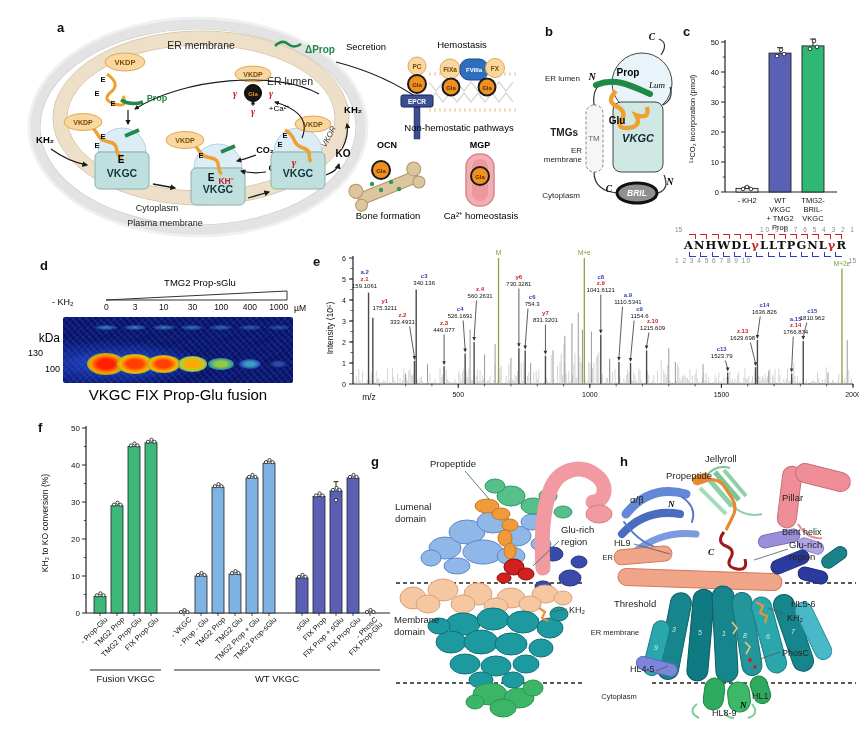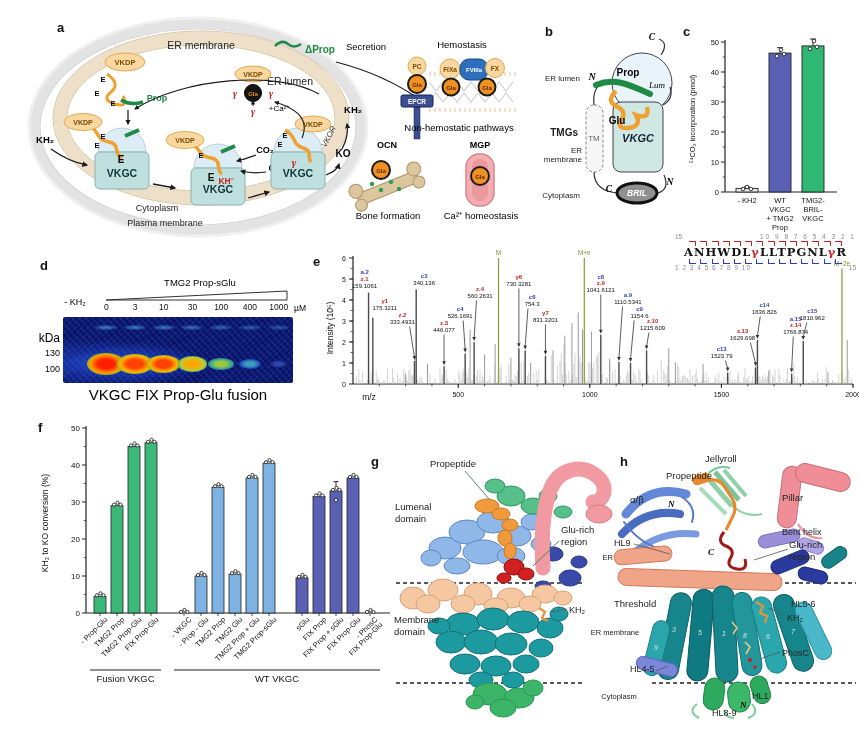--- a/index.html
+++ b/index.html
@@ -11,21 +11,21 @@
   .serif{font-family:"Liberation Serif",serif}
   #gel{position:absolute;left:63px;top:317px;width:230px;height:66px;border-radius:2px;background-color:#0a1166;
     background-image:
       radial-gradient(ellipse at 14% 70%, rgba(50,100,255,.5), rgba(0,0,0,0) 38%),
       radial-gradient(ellipse at 32% 70%, rgba(40,90,255,.4), rgba(0,0,0,0) 30%),
       repeating-linear-gradient(47deg, rgba(70,120,255,.15) 0 2px, rgba(0,0,0,0) 2px 5px),
       repeating-linear-gradient(-43deg, rgba(0,200,255,.10) 0 1px, rgba(0,0,0,0) 1px 4px);}
   .band{position:absolute;border-radius:50%;filter:blur(.7px)}
   #conc-row{position:absolute;left:92px;top:302px;width:201px;display:flex}
   #conc-row span{flex:1;text-align:center;font-size:8.5px;color:#111}
-  #seq{position:absolute;left:672px;top:233px;width:187px;text-align:center}
+  #seq{position:absolute;left:672px;top:226px;width:187px;text-align:center}
   .seqnum{display:flex;justify-content:space-between;color:#8a8a8a;font-size:6.5px;padding:0 3px;height:8px;line-height:8px}
   .marksrow{display:flex;justify-content:center;gap:4.2px;height:5px}
   .mk-z{width:6px;height:4px;border-top:1.4px solid #cc2222;border-right:1.4px solid #cc2222}
   .mk-c{width:6px;height:4px;border-bottom:1.4px solid #2a3ec0;border-left:1.4px solid #2a3ec0}
   #seq-letters{font-family:"DejaVu Serif",serif;font-weight:bold;font-size:11.5px;letter-spacing:1px;color:#111;height:13px;line-height:12px}
   #seq-letters .g{color:#cc2222}
 </style>
 </head>
 <body>
 
@@ -272,33 +272,33 @@
       <text x="128" y="181" font-size="7.5" fill="#111" text-anchor="middle">TMG2-</text>
       <text x="128" y="190" font-size="7.5" fill="#111" text-anchor="middle">BRIL-</text>
       <text x="128" y="199" font-size="7.5" fill="#111" text-anchor="middle">VKGC</text>
       <text x="10" y="97" font-size="7.5" fill="#111" text-anchor="middle" transform="rotate(-90 10 97)">¹⁴CO₂ incorporation (pmol)</text>
     </svg>
 
   <div class="abs" style="left:110px;top:277px;width:180px;text-align:center;font-size:9.5px">TMG2 Prop-sGlu</div>
   <svg class="abs" style="left:105px;top:290px" width="184" height="11">
     <polygon points="1,10 182,1 182,10" fill="#fff" stroke="#333" stroke-width="1"></polygon>
   </svg>
-  <div class="abs" style="left:52px;top:297px;width:46px;text-align:center;font-size:9px">- KH₂</div>
+  <div class="abs" style="left:52px;top:297px;width:46px;font-size:9px">- KH₂</div>
   <div id="conc-row">
       <span>0</span>
       <span>3</span>
       <span>10</span>
       <span>30</span>
       <span>100</span>
       <span>400</span>
       <span>1000</span>
     </div>
   <div class="abs" style="left:294px;top:303px;font-size:8.5px">µM</div>
   <div class="abs" style="left:28px;top:331px;width:32px;text-align:right;font-size:12px">kDa</div>
-  <div class="abs" style="left:28px;top:348px;width:32px;text-align:right;font-size:9px">130</div>
+  <div class="abs" style="left:28px;top:348px;width:32px;text-align:left;font-size:9px">130</div>
   <div class="abs" style="left:28px;top:364px;width:32px;text-align:right;font-size:9px">100</div>
   <div id="gel">
       <div class="band" style="left: 24.15px; top: 36px; width: 38px; height: 22px; background: radial-gradient(rgb(255, 30, 0) 0%, rgb(255, 30, 0) 30%, rgb(255, 156, 0) 58%, rgb(82, 194, 46) 80%, rgba(8, 16, 80, 0) 100%);"></div>
       <div class="band" style="left: 32.15px; top: 8px; width: 22px; height: 5px; background: radial-gradient(rgba(110, 220, 240, 0.525) 0%, rgba(70, 150, 230, 0.365) 55%, rgba(8, 16, 80, 0) 100%);"></div>
       <div class="band" style="left: 54.2724px; top: 37.1569px; width: 35.2551px; height: 19.6862px; background: radial-gradient(rgb(255, 64, 0) 0%, rgb(255, 64, 0) 30%, rgb(255, 180, 0) 58%, rgb(82, 184, 58) 80%, rgba(8, 16, 80, 0) 100%);"></div>
       <div class="band" style="left: 60.9px; top: 8px; width: 22px; height: 5px; background: radial-gradient(rgba(110, 220, 240, 0.5) 0%, rgba(70, 150, 230, 0.35) 55%, rgba(8, 16, 80, 0) 100%);"></div>
       <div class="band" style="left: 84.4138px; top: 38.2751px; width: 32.4724px; height: 17.4497px; background: radial-gradient(rgb(255, 64, 0) 0%, rgb(255, 64, 0) 30%, rgb(255, 180, 0) 58%, rgb(82, 184, 58) 80%, rgba(8, 16, 80, 0) 100%);"></div>
       <div class="band" style="left: 89.65px; top: 8px; width: 22px; height: 5px; background: radial-gradient(rgba(110, 220, 240, 0.475) 0%, rgba(70, 150, 230, 0.333) 55%, rgba(8, 16, 80, 0) 100%);"></div>
       <div class="band" style="left: 114.679px; top: 39.4256px; width: 29.4413px; height: 15.1489px; background: radial-gradient(rgb(255, 168, 0) 0%, rgb(255, 168, 0) 30%, rgb(184, 204, 56) 58%, rgb(47, 154, 120) 80%, rgba(8, 16, 80, 0) 100%);"></div>
       <div class="band" style="left: 118.4px; top: 8px; width: 22px; height: 5px; background: radial-gradient(rgba(110, 220, 240, 0.45) 0%, rgba(70, 150, 230, 0.32) 55%, rgba(8, 16, 80, 0) 100%);"></div>

